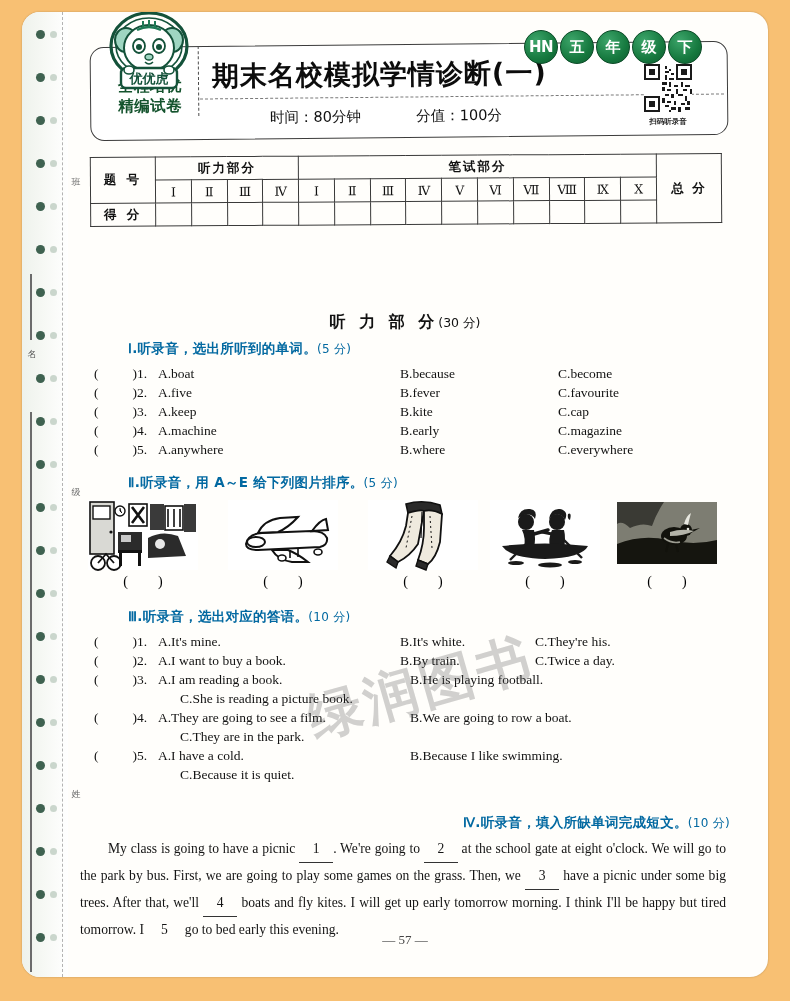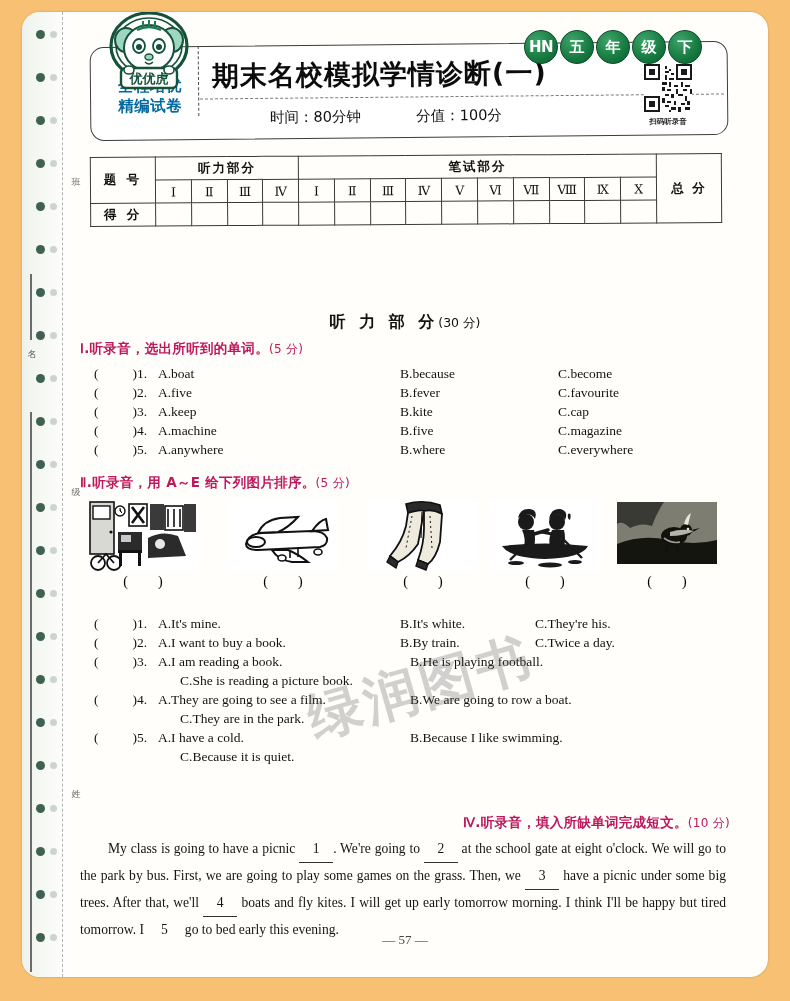--- a/index.html
+++ b/index.html
@@ -66,21 +66,21 @@
     transform:rotate(-0.55deg);
   }
   .banner-hr{
     position:absolute;left:110px;top:62px;width:524px;height:0;
     border-top:1.2px dashed #7a7a7a;
     transform:rotate(-0.55deg);
   }
   .brand-text{
     position:absolute;left:12px;top:42px;width:96px;
     font-family:"DejaVu Sans", sans-serif;
-    font-weight:bold;font-size:15.5px;line-height:20px;color:#0369a1;
+    font-weight:bold;font-size:15.5px;line-height:20px;color:#14532d;
     text-align:center;letter-spacing:.5px;
     transform:rotate(-0.5deg);
   }
   .logo{
     position:absolute;left:13px;top:-24px;width:92px;height:84px;
     z-index:5;
   }
   .main-title{
     position:absolute;left:122px;top:22px;width:430px;
     font-family:"DejaVu Sans", sans-serif;
@@ -145,22 +145,23 @@
     position:absolute;left:0;width:650px;text-align:center;
     font-family:"DejaVu Sans", sans-serif;
     font-weight:bold;font-size:16px;letter-spacing:4px;color:#111;
   }
   .sec-head .pts{font-size:12.5px;letter-spacing:0;font-weight:normal;}
 
   
   .q{position:absolute;left:0;width:650px;}
   .q-title{
     font-family:"DejaVu Sans", sans-serif;
-    font-weight:bold;font-size:13.5px;color:#be185d;letter-spacing:.3px;
+    font-weight:bold;font-size:13.5px;color:#0369a1;letter-spacing:.3px;
     white-space:nowrap;
+    margin-left:48px;
   }
   .q-title .rn{font-family:"Liberation Serif", serif;font-size:13px;}
   .q-title .pts{font-weight:normal;font-size:12px;}
   .opt-row{
     position:relative;height:19px;
     font-family:"Liberation Serif", serif;font-size:13.5px;color:#121212;
   }
   .paren{position:absolute;left:14px;}
   .paren .sp{display:inline-block;width:34px;}
   .oa{position:absolute;left:78px;}
@@ -443,21 +444,21 @@
       </div>
       <div class="opt-row">
         <span class="paren">(<span class="sp"></span>)<span>3.</span></span>
         <span class="oa">A.keep</span>
         <span class="ob">B.kite</span>
         <span class="oc">C.cap</span>
       </div>
       <div class="opt-row">
         <span class="paren">(<span class="sp"></span>)<span>4.</span></span>
         <span class="oa">A.machine</span>
-        <span class="ob">B.five</span>
+        <span class="ob">B.early</span>
         <span class="oc">C.magazine</span>
       </div>
       <div class="opt-row">
         <span class="paren">(<span class="sp"></span>)<span>5.</span></span>
         <span class="oa">A.anywhere</span>
         <span class="ob">B.where</span>
         <span class="oc">C.everywhere</span>
       </div>
     </div>
 
@@ -560,20 +561,23 @@
             <path d="M58 32 Q70 28 82 31 Q72 36 58 36 Z" fill="#d8d8cc" opacity=".82"></path>
             <path d="M52 38 Q60 44 68 42" stroke="#d8d8cc" stroke-width="1.6" fill="none" opacity=".7"></path>
             <path d="M56 44 L54 52 M64 44 L66 52" stroke="#12120c" stroke-width="2"></path>
           </svg>
           <div class="paren-line">(<span class="sp"></span>)</div>
         </div>
       </div>
     </div>
 
     <div class="q" style="top:596px;">
+      <div class="q-title">
+        <span class="rn">Ⅲ</span><span>.听录音，选出对应的答语。</span><span class="pts">(10 分)</span>
+      </div>
       <div style="height:8px;"></div>
 
       <div class="opt-row">
         <span class="paren">(<span class="sp"></span>)<span>1.</span></span>
         <span class="oa">A.It's mine.</span>
         <span class="ob">B.It's white.</span>
         <span class="oc2">C.They're his.</span>
       </div>
       <div class="opt-row">
         <span class="paren">(<span class="sp"></span>)<span>2.</span></span>

